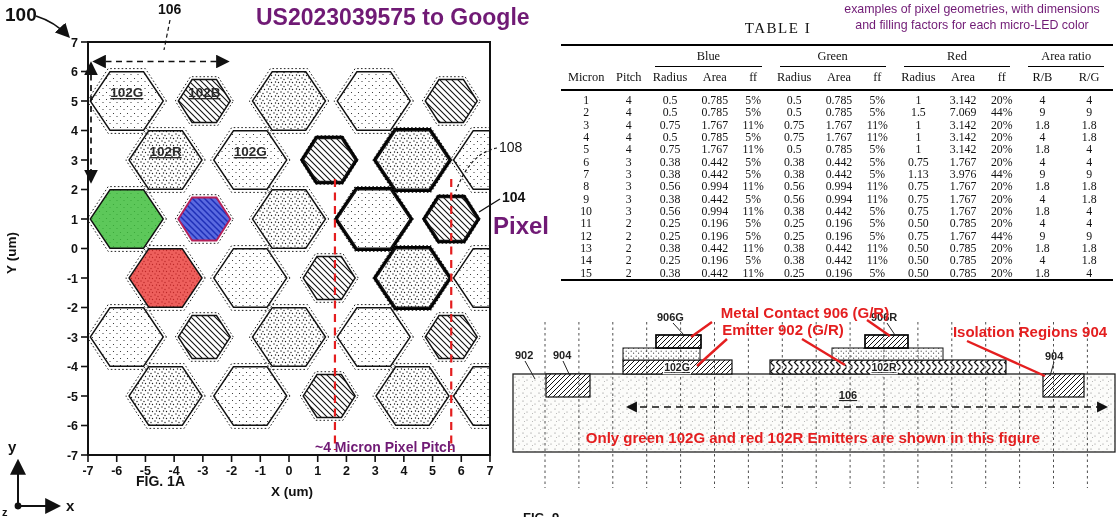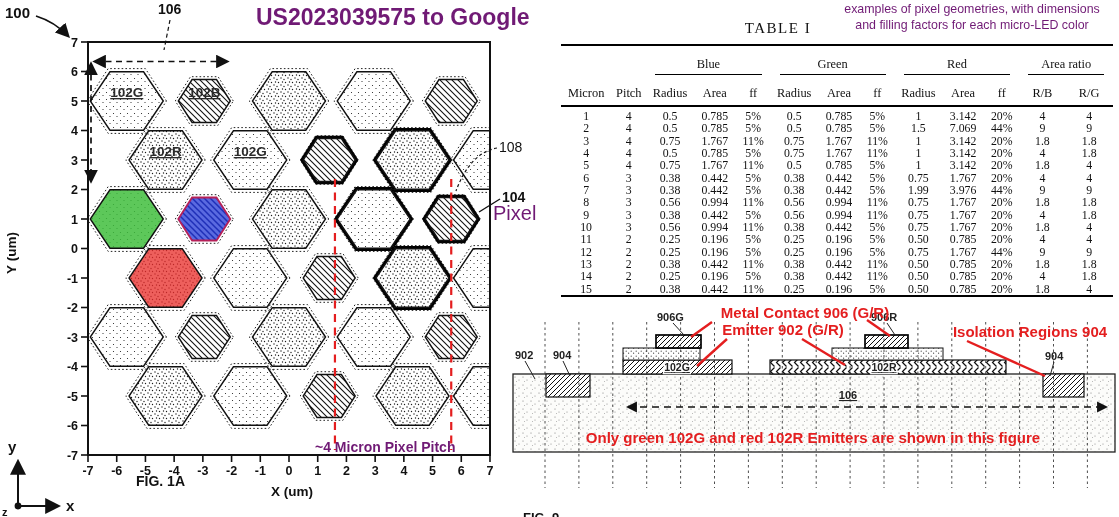--- a/index.html
+++ b/index.html
@@ -2,41 +2,41 @@
 <html><head>
 <meta charset="utf-8">
 <style>
   html,body{margin:0;padding:0;background:#fff;}
   #page{position:relative;width:1119px;height:517px;background:#ffffff;overflow:hidden;
         font-family:"Liberation Sans",sans-serif;}
   #fig1a{position:absolute;left:0;top:0;}
   #fig9{position:absolute;left:505px;top:295px;}
   .abslbl{position:absolute;white-space:nowrap;color:#111;}
   #red-title{left:256px;top:4px;font-size:23px;font-weight:600;}
-  #lbl-100{left:5px;top:4px;font-size:15px;font-weight:700;}
+  #lbl-100{left:5px;top:4px;font-size:19px;font-weight:700;}
   #lbl-106{left:158px;top:1px;font-size:14px;font-weight:700;}
   #lbl-108{left:499px;top:139px;font-size:14px;font-weight:400;}
   #lbl-104{left:502px;top:189px;font-size:14px;font-weight:700;text-align:right;}
-  #lbl-pixel{left:493px;top:202px;font-size:20px;font-weight:400;}
+  #lbl-pixel{left:493px;top:212px;font-size:24px;font-weight:700;}
   #pitch-note{left:315px;top:439px;font-size:14px;font-weight:600;}
   #fig1a-caption{left:136px;top:473px;font-size:14px;font-weight:600;}
   #fig9-caption{left:523px;top:494px;font-size:13px;font-weight:600;margin-top:16px;}
   .redtxt{color:#701a75;}
   
   #table-title{left:693px;top:20px;width:170px;text-align:center;
     font-family:"Liberation Serif",serif;font-size:15px;letter-spacing:1.5px;}
   #table-annot{left:826px;top:2px;width:292px;text-align:center;
     font-size:12.4px;line-height:1.25;}
   #table-panel{position:absolute;left:561px;top:44px;width:557px;}
   #geo-table{border-collapse:collapse;width:552px;
     font-family:"Liberation Serif",serif;font-size:11.8px;color:#111;
     border-top:2.2px solid #000;border-bottom:2.6px solid #000;}
   #geo-table th{font-weight:400;font-size:12.4px;text-align:center;padding:0;}
   #geo-table tr.grp-row th{padding-top:3px;}
-  #geo-table .grp{border-bottom:1.3px solid #000;margin:8px 9px;padding-bottom:2px;}
+  #geo-table .grp{border-bottom:1.3px solid #000;margin:0 9px;padding-bottom:2px;}
   #geo-table tr.col-row th{border-bottom:2px solid #000;padding:3px 0 4px;}
   #geo-table td{text-align:center;padding:0 2px;line-height:12.35px;height:12.35px;}
   #geo-table tr.first-row td{padding-top:3px;}
 </style>
 </head>
 <body>
 
 <div id="page">
 
   <svg id="fig1a" width="545" height="517" viewBox="0 0 545 517">
@@ -455,21 +455,21 @@
           </tr>
           <tr>
             <td>7</td>
             <td>3</td>
             <td>0.38</td>
             <td>0.442</td>
             <td>5%</td>
             <td>0.38</td>
             <td>0.442</td>
             <td>5%</td>
-            <td>1.99</td>
+            <td>1.13</td>
             <td>3.976</td>
             <td>44%</td>
             <td>9</td>
             <td>9</td>
           </tr>
           <tr>
             <td>8</td>
             <td>3</td>
             <td>0.56</td>
             <td>0.994</td>

